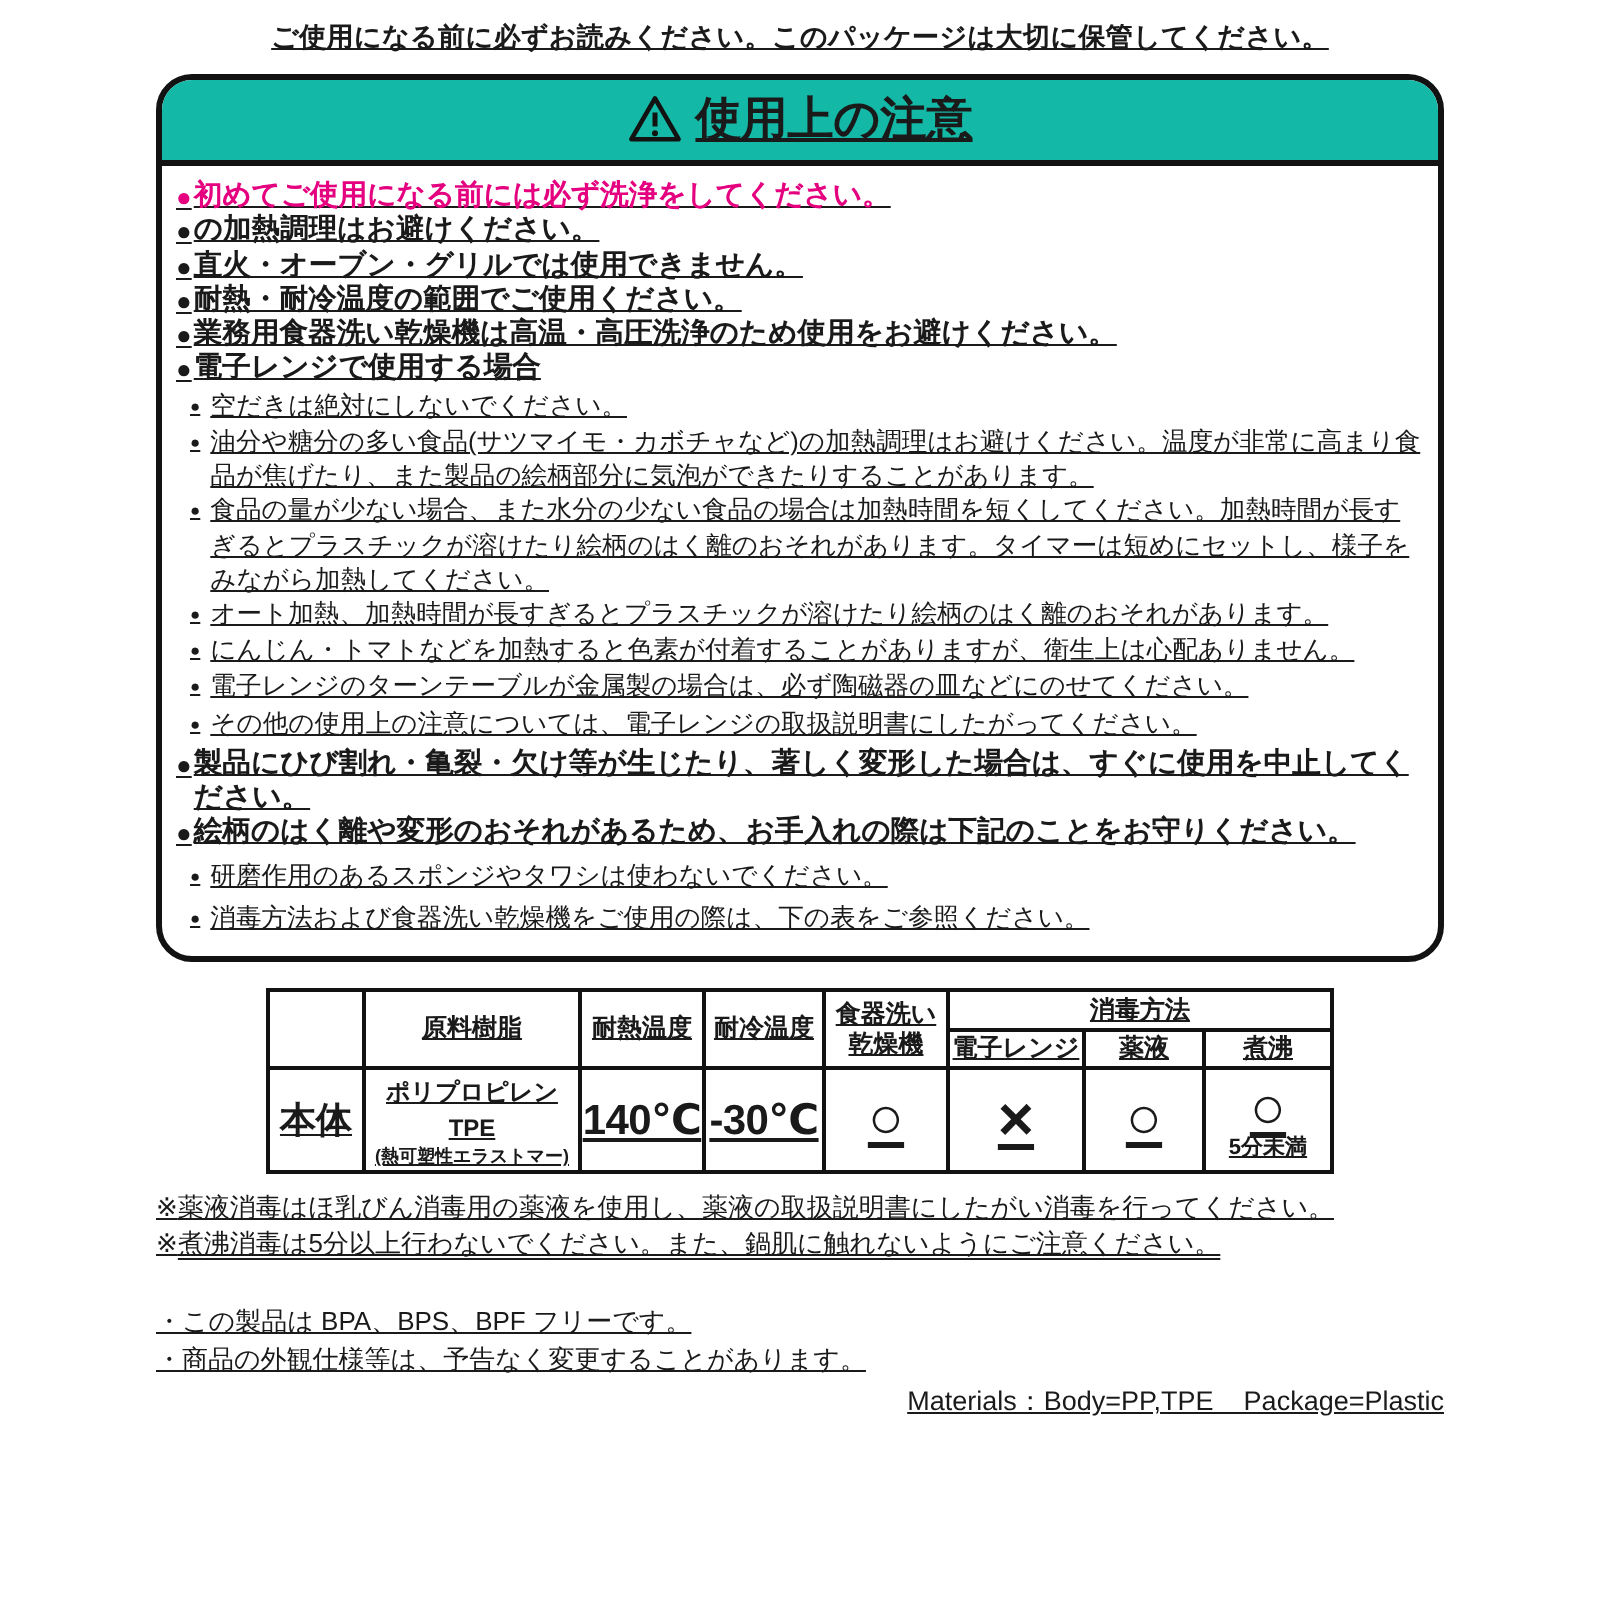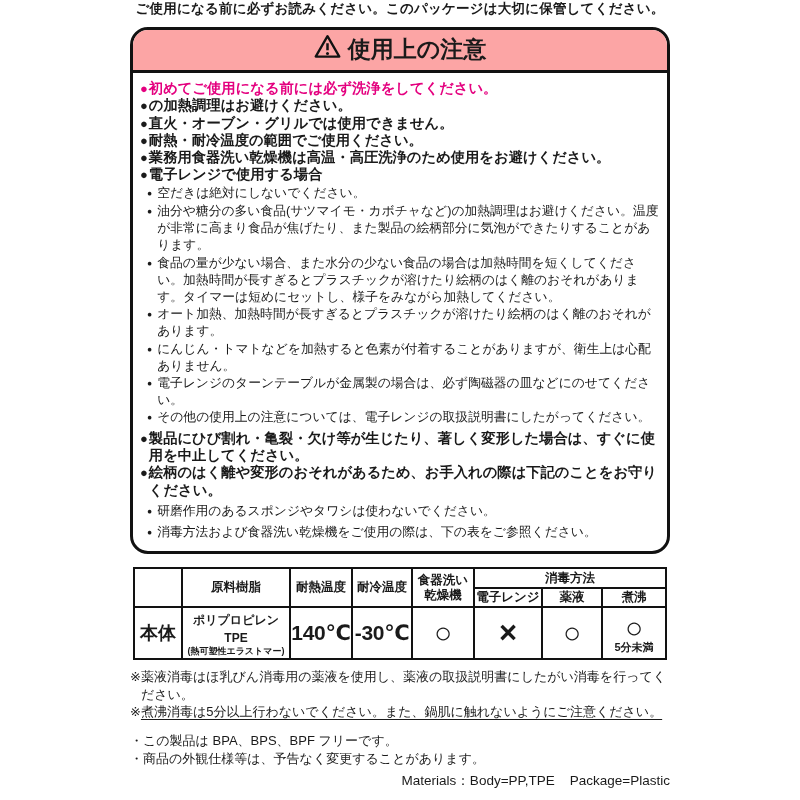--- a/index.html
+++ b/index.html
@@ -1,28 +1,28 @@
 <!DOCTYPE html>
 <html><head>
 <meta charset="utf-8">
 <style>
   html,body{margin:0;padding:0;}
   body{
     width:800px;height:800px;overflow:hidden;background:#ffffff;
     font-family:"Liberation Sans","DejaVu Sans",sans-serif;color:#1a1a1a;
     -webkit-font-smoothing:antialiased;
   }
-  .page{width:540px;margin:0 auto;}
+  .page{width:644px;margin:0 auto;padding-top:10px;text-decoration:underline;}
   .top-notice{text-align:center;font-size:13.5px;font-weight:bold;letter-spacing:.2px;}
 
   
   .warning-box{margin-top:9px;border:3px solid #121212;border-radius:18px;overflow:hidden;}
   .box-header{
-    background:#fca5a5;border-bottom:3px solid #121212;
-    display:flex;justify-content:center;gap:7px;
+    background:#14b8a6;border-bottom:3px solid #121212;
+    display:flex;justify-content:center;align-items:center;gap:7px;
     font-size:23px;font-weight:bold;padding:4px 0 5px;
   }
   .box-content{padding:7px 8px 10px 7px;}
   .item{display:flex;align-items:flex-start;}
   .item .t{flex:1 1 auto;}
   .item.major{font-weight:bold;font-size:14.3px;line-height:17.3px;}
   .item.major .b{font-size:13px;line-height:17.3px;margin-right:1px;}
   .item.sub{font-size:12.8px;line-height:17.2px;margin-left:6px;}
   .item.sub .b{font-size:8.5px;line-height:17.2px;margin:0 5px 0 1px;padding-top:1px;}
   .item.accent{color:#e4007f;}
@@ -44,21 +44,21 @@
   .temp{font-size:21px;font-weight:bold;letter-spacing:-.3px;}
   .sym{font-size:30px;font-weight:bold;line-height:30px;display:block;}
   .sym.x{font-size:31px;}
   .boil-wrap{line-height:1;}
   .boil-note{font-size:11px;font-weight:bold;line-height:11px;display:block;margin-top:-1px;}
 
   
   .notes{margin-top:8px;font-size:13px;line-height:17.5px;}
   .note-line{display:flex;}
   .underline .nt{text-decoration:underline;text-underline-offset:2.5px;text-align:right;}
-  .extra-notes{margin-top:11px;font-size:13px;line-height:18.5px;}
+  .extra-notes{margin-top:22px;font-size:13px;line-height:18.5px;}
   .materials{margin-top:3px;font-size:13.5px;white-space:pre-wrap;text-align:right;}
 </style>
 </head>
 <body>
 
 <div class="page">
 
   <div class="top-notice">ご使用になる前に必ずお読みください。このパッケージは大切に保管してください。</div>
 
   <div class="warning-box">

